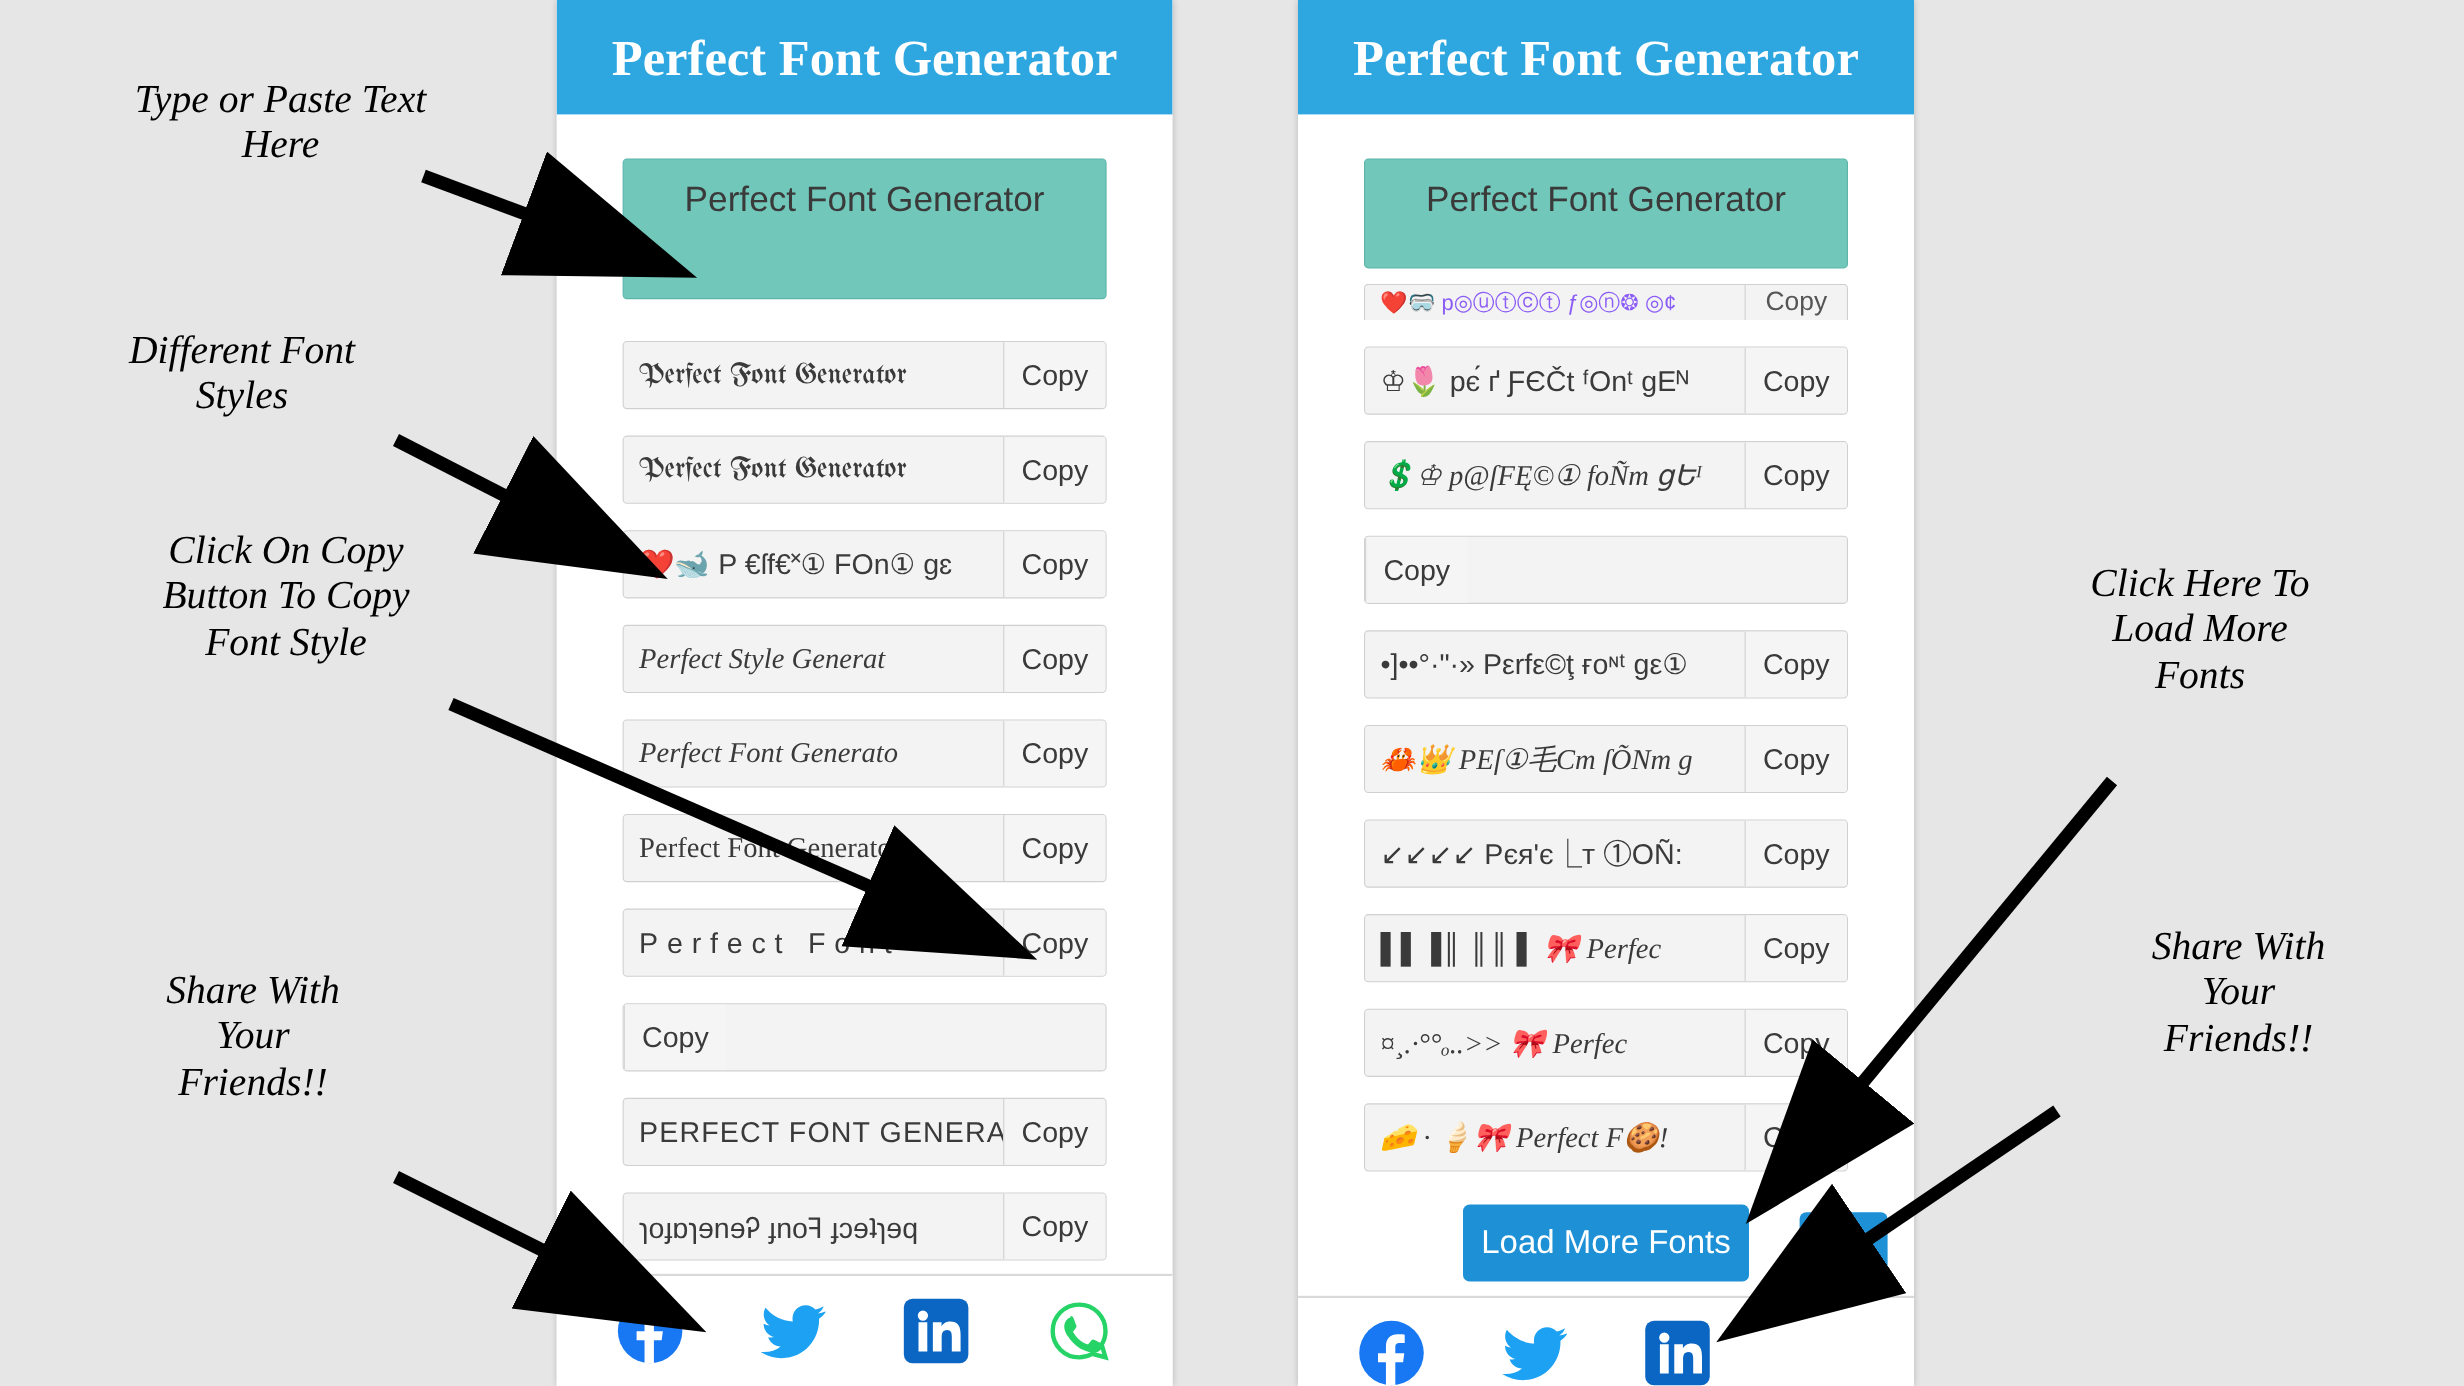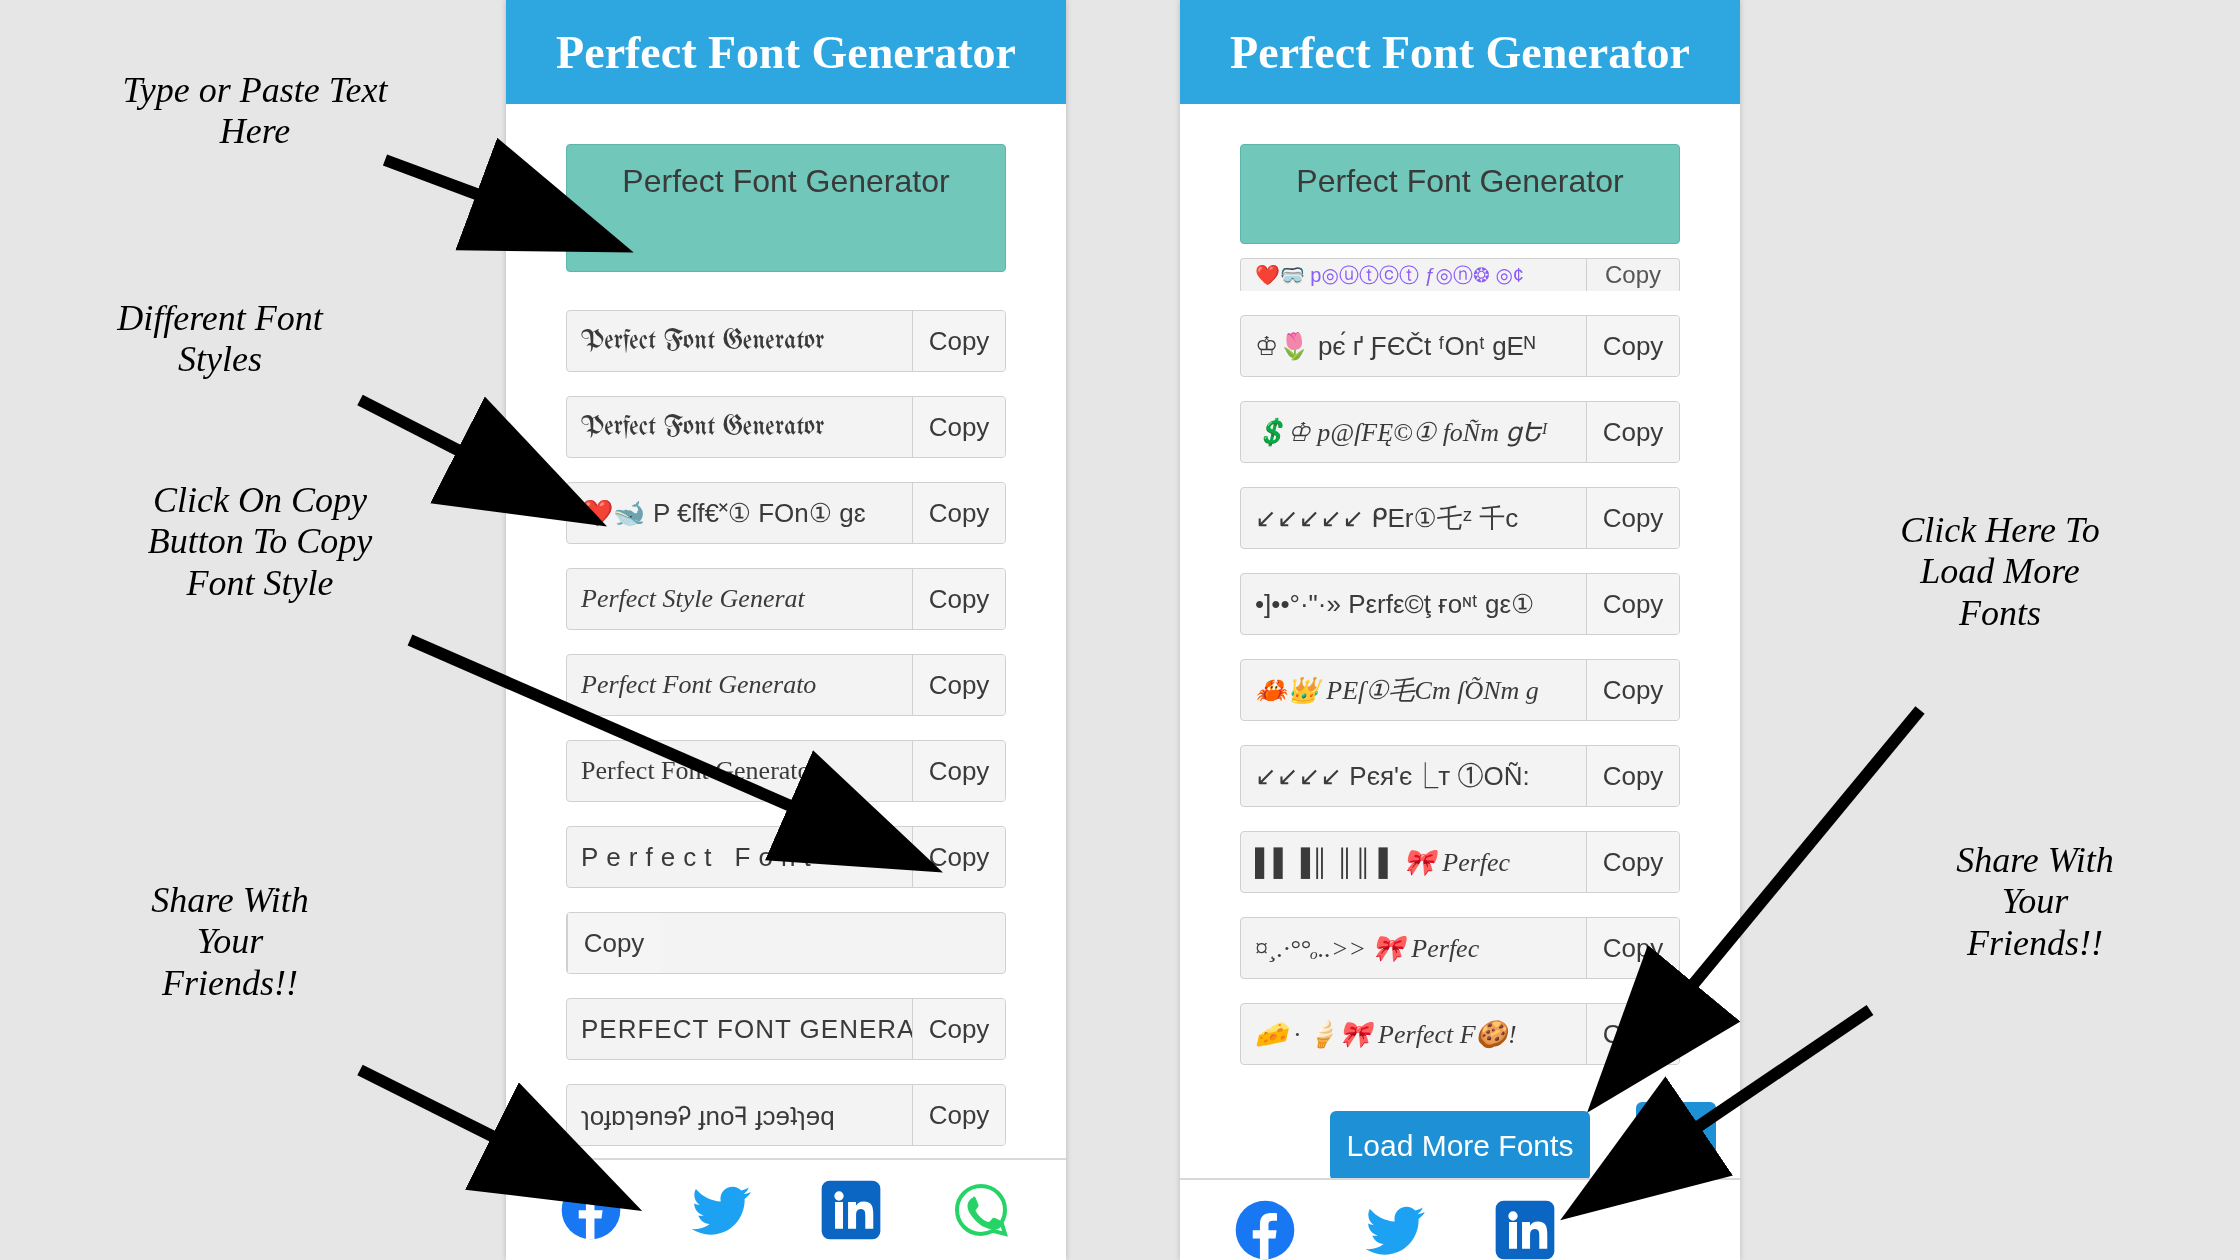--- a/index.html
+++ b/index.html
@@ -134,21 +134,21 @@
     border-left: 1px solid #d0d0d0;
     display: flex;
     align-items: flex-end;
     justify-content: center;
     font-size: 24px;
     color: #555;
     padding-bottom: 2px;
   }
 
   .load-more {
-    margin: 46px auto 0 auto;
+    margin: 30px auto 0 auto;
     width: 260px;
     height: 70px;
     border-radius: 6px;
     background: #1e91d6;
     color: #fff;
     font-size: 30px;
     display: flex;
     align-items: center;
     justify-content: center;
   }
@@ -302,21 +302,20 @@
   <div class="rows" id="right-rows">
       <div class="row">
         <div class="text-cell ">♔🌷  pє́ ґ ƑЄČt ᶠOnᵗ gEᴺ</div>
         <div class="copy-cell">Copy</div>
       </div>
       <div class="row">
         <div class="text-cell var-italic">💲♔  p@ſFĘ©① foÑт ցԵᴵ</div>
         <div class="copy-cell">Copy</div>
       </div>
       <div class="row">
-        <div class="text-cell ">↙↙↙↙↙  ᑭEr①乇ᶻ 千c</div>
         <div class="copy-cell">Copy</div>
       </div>
       <div class="row">
         <div class="text-cell ">•]••°·"·» Pεrfε©ţ ғoᶰᵗ gε①</div>
         <div class="copy-cell">Copy</div>
       </div>
       <div class="row">
         <div class="text-cell var-italic">🦀👑  PEſ①毛Cт ſÕNт g</div>
         <div class="copy-cell">Copy</div>
       </div>

